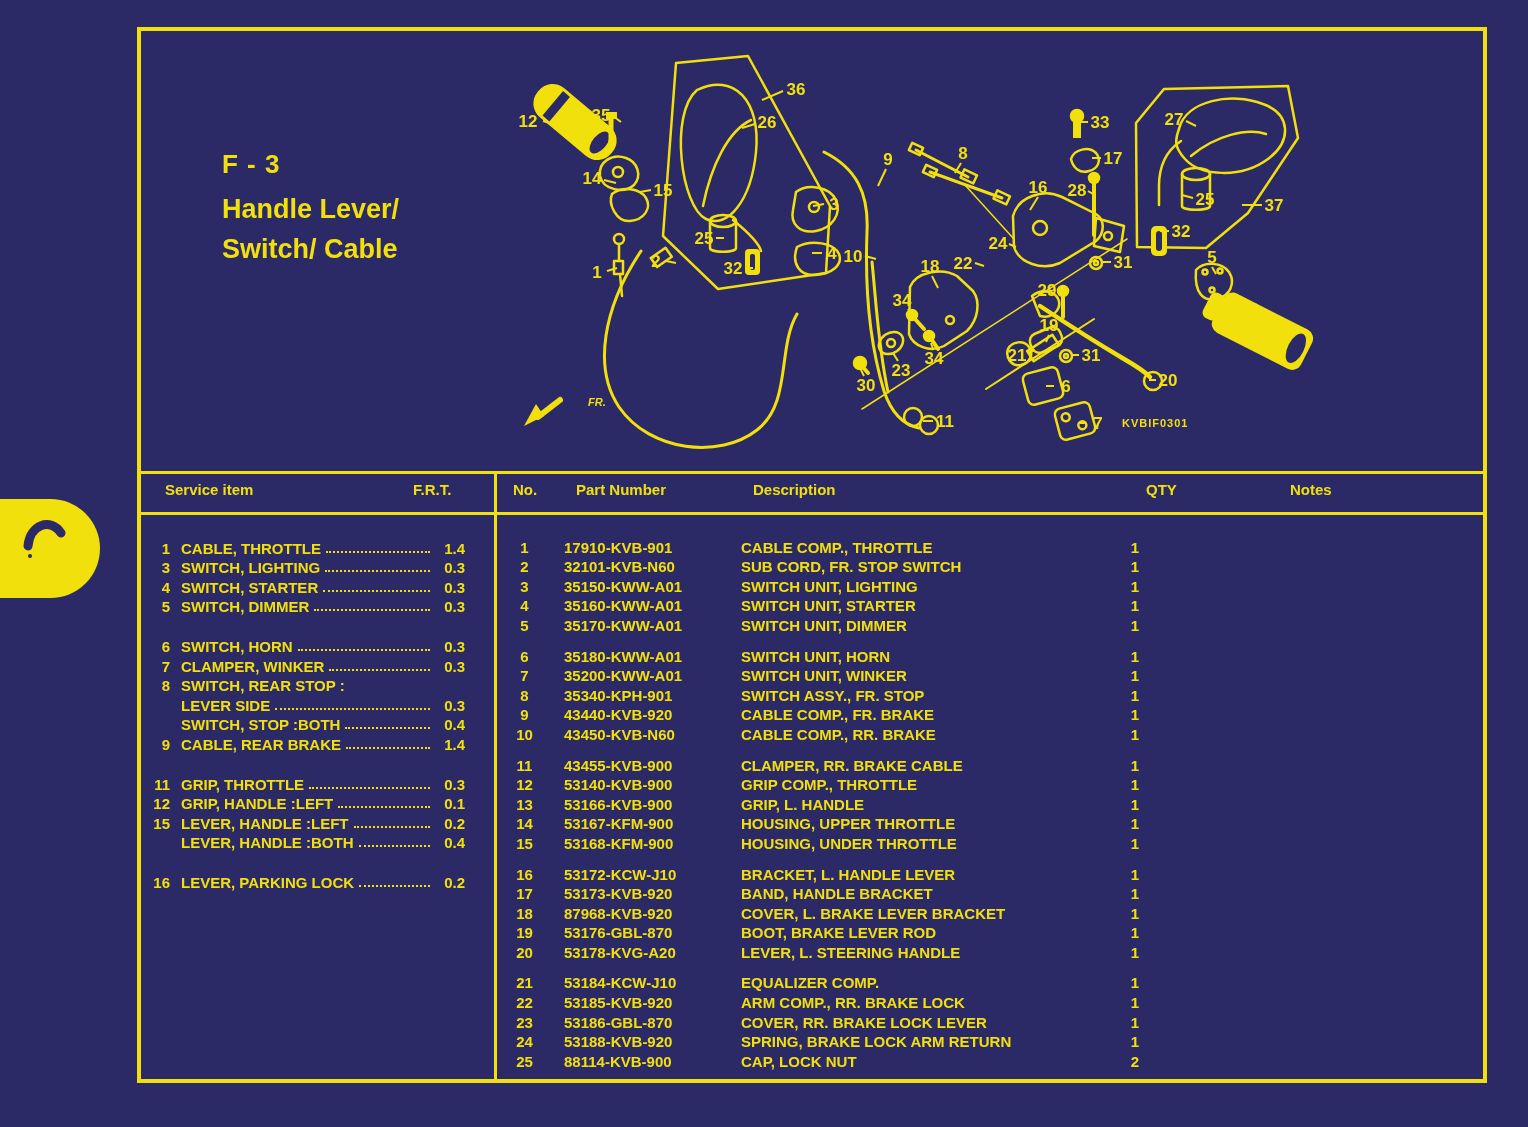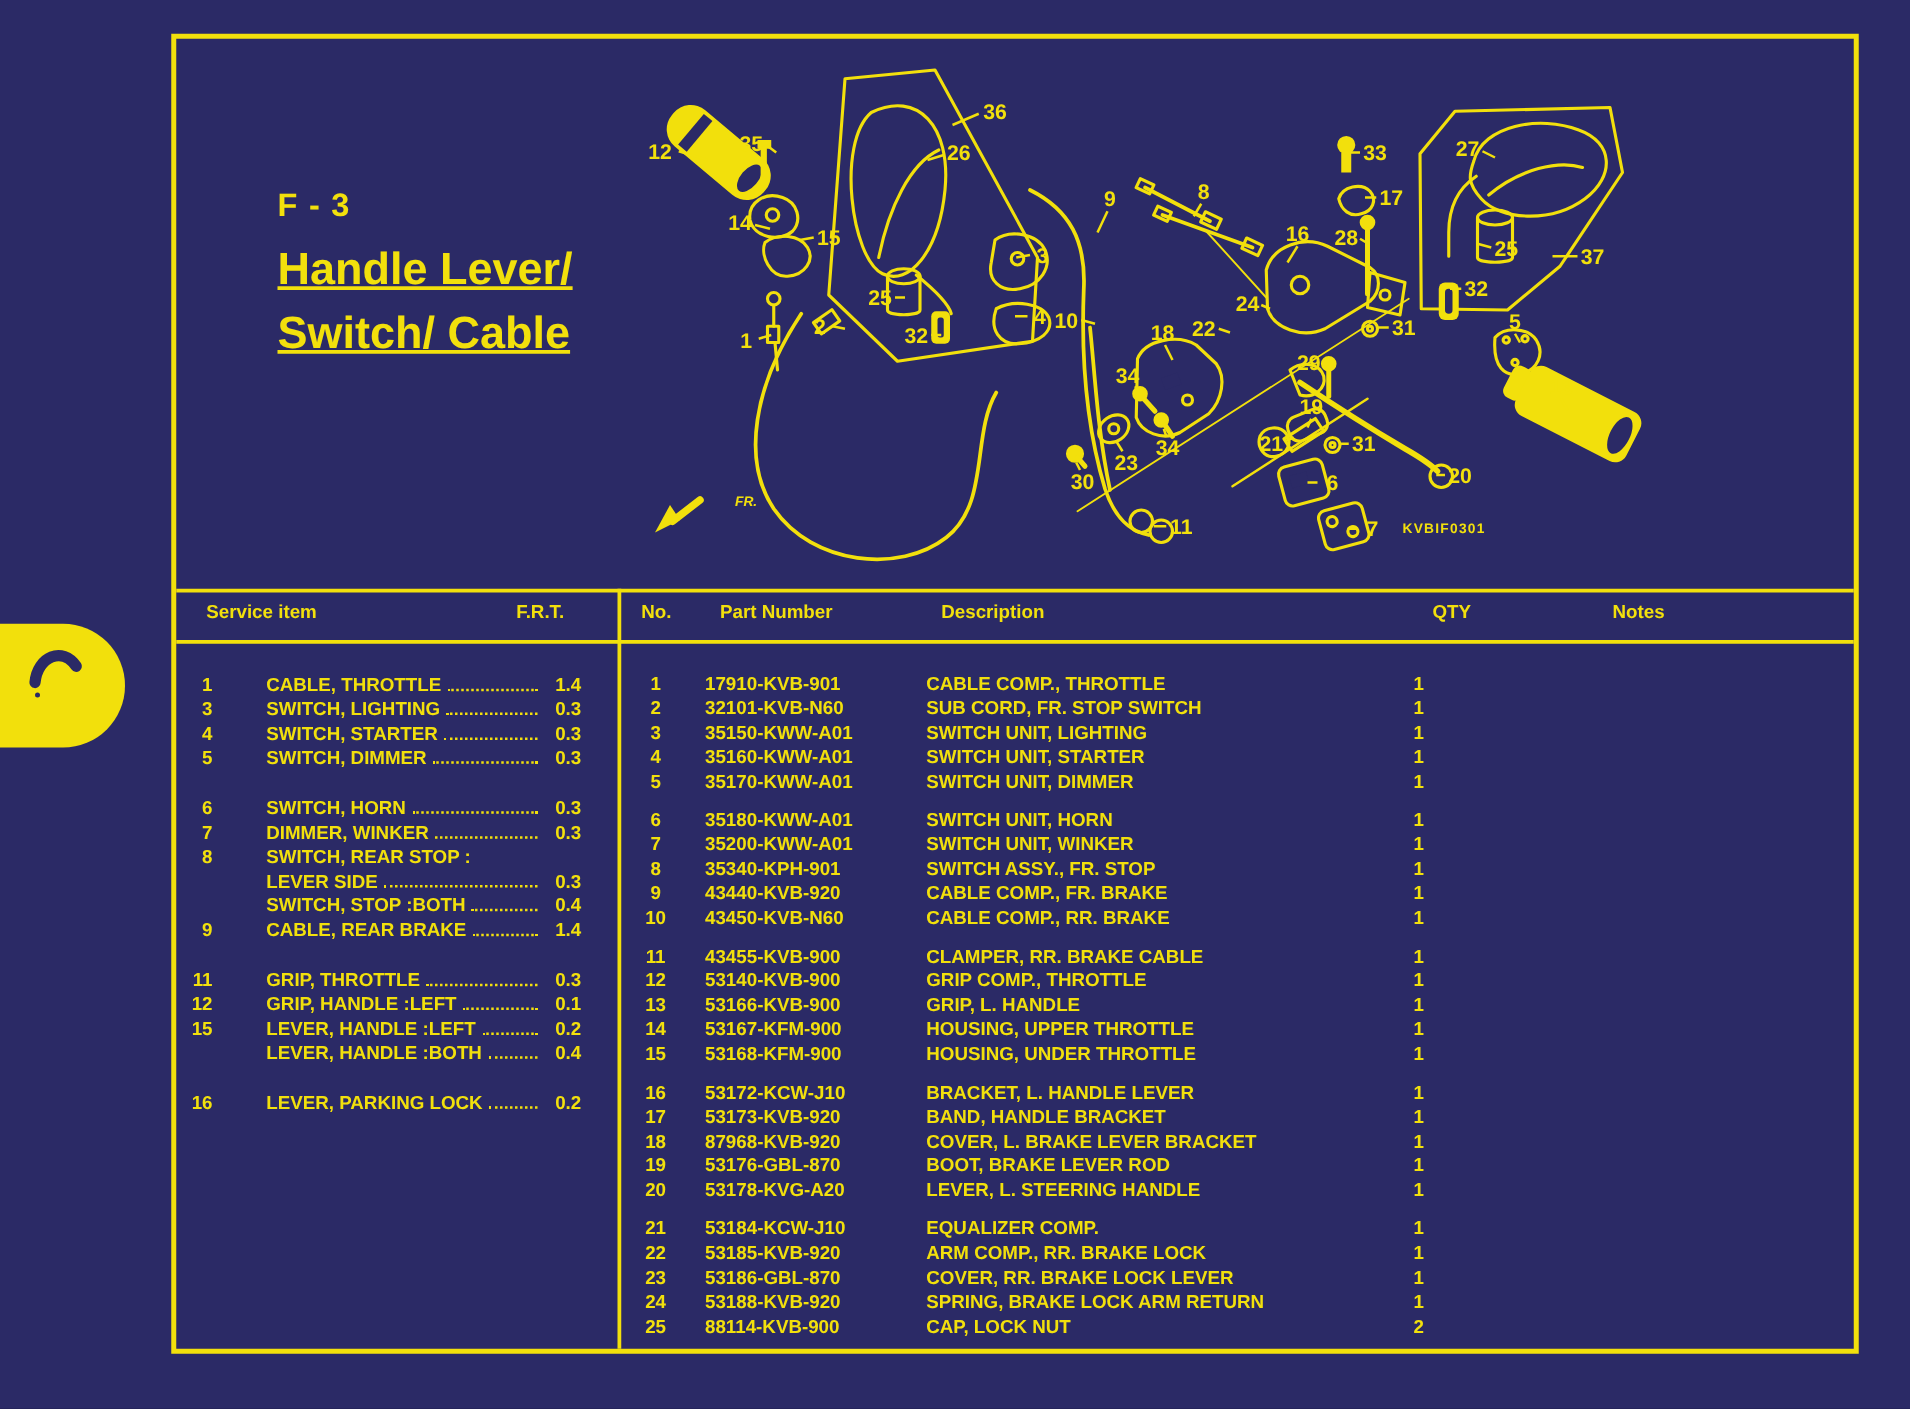--- a/index.html
+++ b/index.html
@@ -8,31 +8,31 @@
         font-family:"Liberation Sans","DejaVu Sans",sans-serif;color:var(--y);}
   .frame{position:absolute;left:137px;top:27px;width:1350px;height:1056px;
          border:4px solid var(--y);box-sizing:border-box;}
   
   .sep{position:absolute;left:0;right:0;height:3px;background:var(--y);}
   .sep.top{top:440px;} .sep.hdr{top:481px;}
   .vline{position:absolute;top:440px;bottom:0;left:353px;width:3px;background:var(--y);}
   
   .title{position:absolute;left:81px;top:118px;font-weight:bold;}
   .title .code{font-size:26px;letter-spacing:1px;}
-  .title .l1,.title .l2{font-size:36px;margin-top:14px;text-decoration:underline;}
+  .title .l1,.title .l2{font-size:27px;margin-top:14px;}
   .title .l2{margin-top:9px;}
   
   .hcell{position:absolute;top:450px;font-size:15px;font-weight:bold;white-space:nowrap;}
   
   .stable{position:absolute;left:0;top:484px;width:353px;bottom:0;
           padding:22px 29px 0 9px;box-sizing:border-box;font-weight:bold;font-size:15px;}
   .sgroup{margin-top:20px;} .sgroup:first-child{margin-top:0;}
   .srow{display:flex;align-items:flex-end;height:19.6px;line-height:17px;white-space:nowrap;}
   .s-no{flex:none;width:20px;text-align:right;margin-right:11px;}
-  .s-label{flex:none;margin-left:32px;}
+  .s-label{flex:none;}
   .s-dots{flex:1;border-bottom:2px dotted var(--y);margin:0 5px 4px 5px;min-width:8px;}
   .s-frt{flex:none;width:30px;text-align:right;}
   
   .ptable{position:absolute;left:356px;top:484px;right:0;bottom:0;
           padding:21px 0 0 0;box-sizing:border-box;font-weight:bold;font-size:15px;}
   .pgroup{margin-top:11px;} .pgroup:first-child{margin-top:0;}
   .prow{display:flex;height:19.6px;line-height:17px;align-items:flex-end;white-space:nowrap;}
   .p-no{flex:none;width:55px;text-align:center;}
   .p-pn{flex:none;width:177px;margin-left:12px;}
   .p-desc{flex:none;width:330px;}
@@ -314,21 +314,21 @@
         </div>
         <div class="sgroup">
           <div class="srow">
             <span class="s-no">6</span>
             <span class="s-label">SWITCH, HORN</span>
             <span class="s-dots"></span>
             <span class="s-frt">0.3</span>
           </div>
           <div class="srow">
             <span class="s-no">7</span>
-            <span class="s-label">DIMMER, WINKER</span>
+            <span class="s-label">CLAMPER, WINKER</span>
             <span class="s-dots"></span>
             <span class="s-frt">0.3</span>
           </div>
           <div class="srow">
             <span class="s-no">8</span>
             <span class="s-label">SWITCH, REAR STOP :</span>
           </div>
           <div class="srow">
             <span class="s-no"></span>
             <span class="s-label">LEVER SIDE</span>

